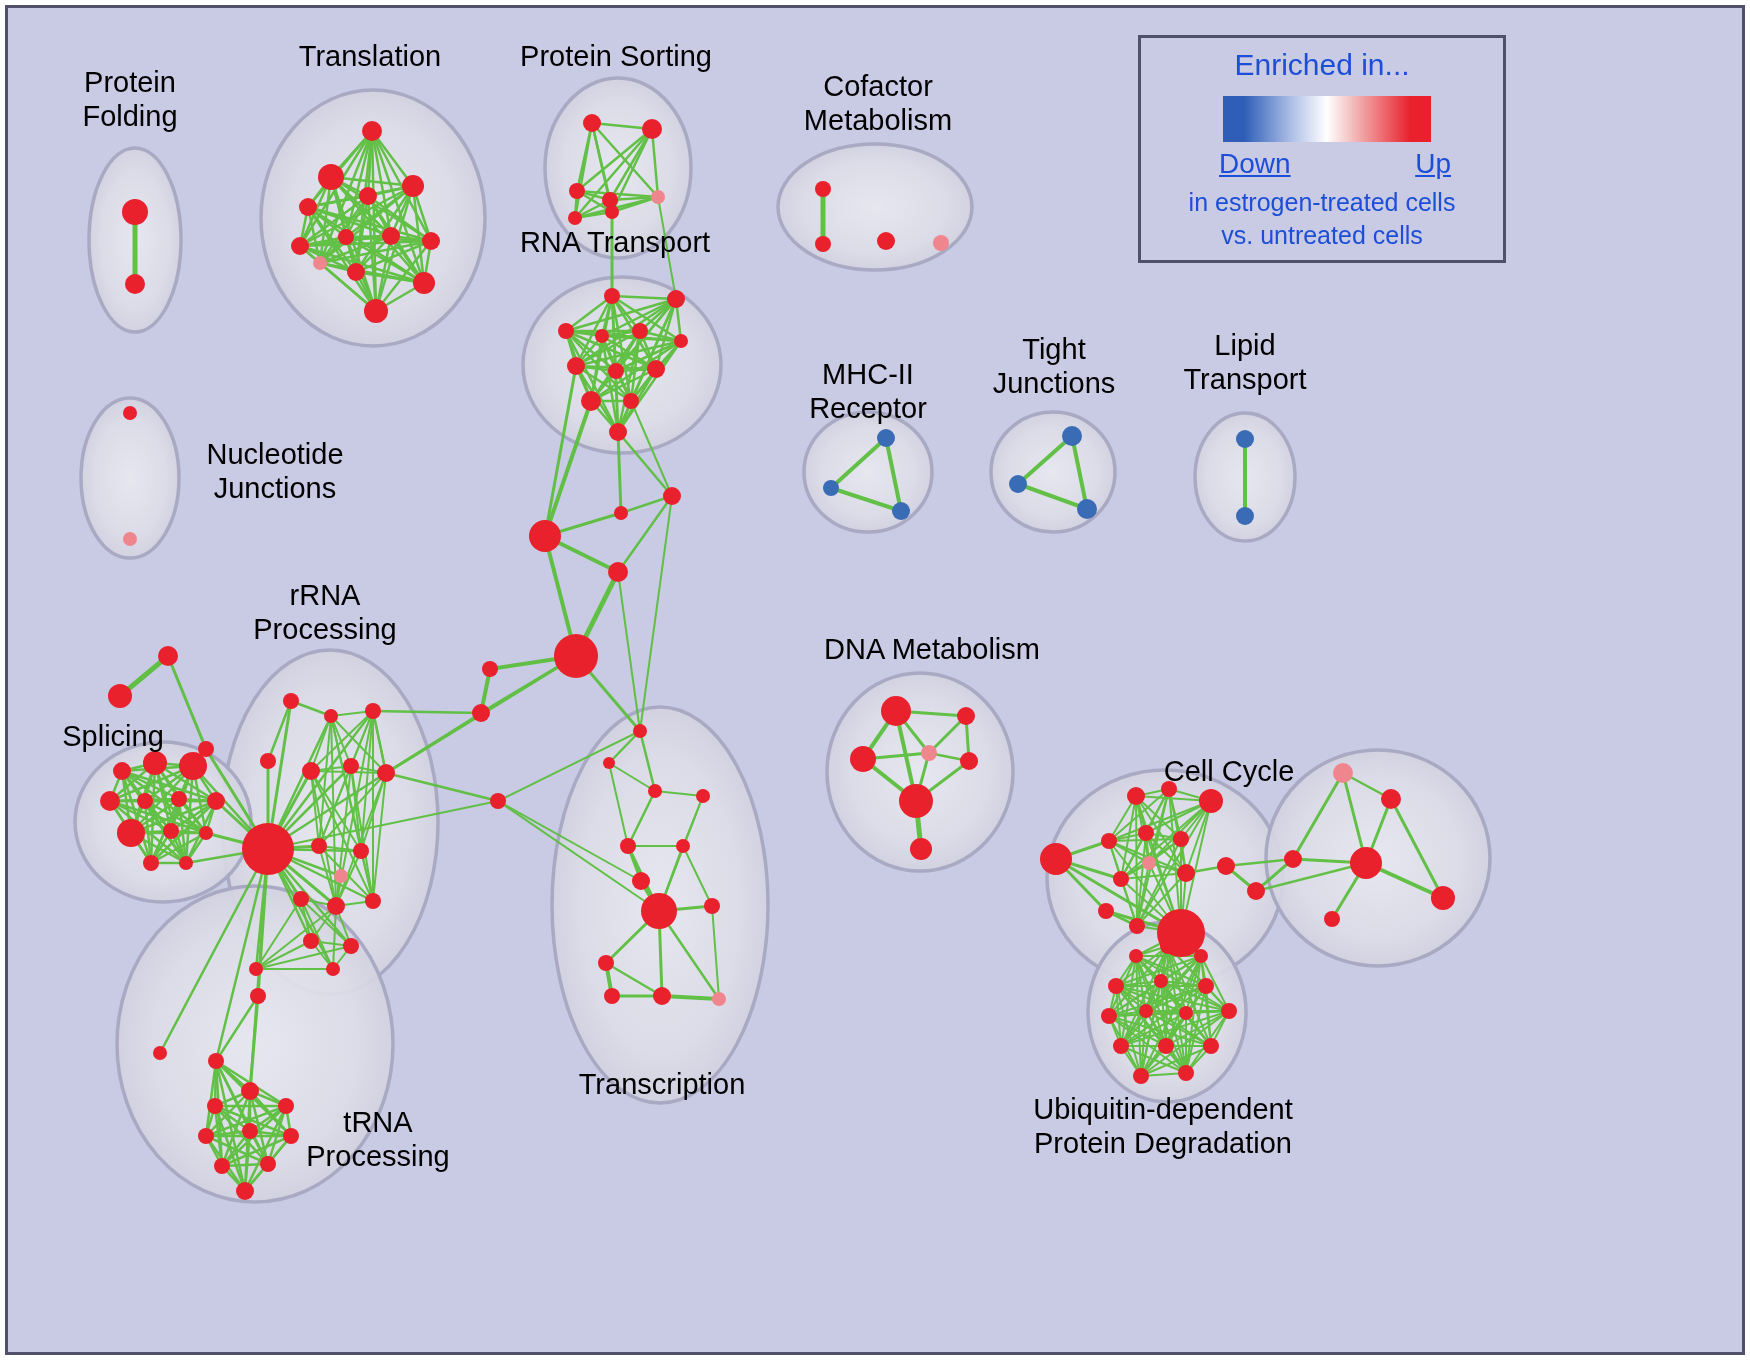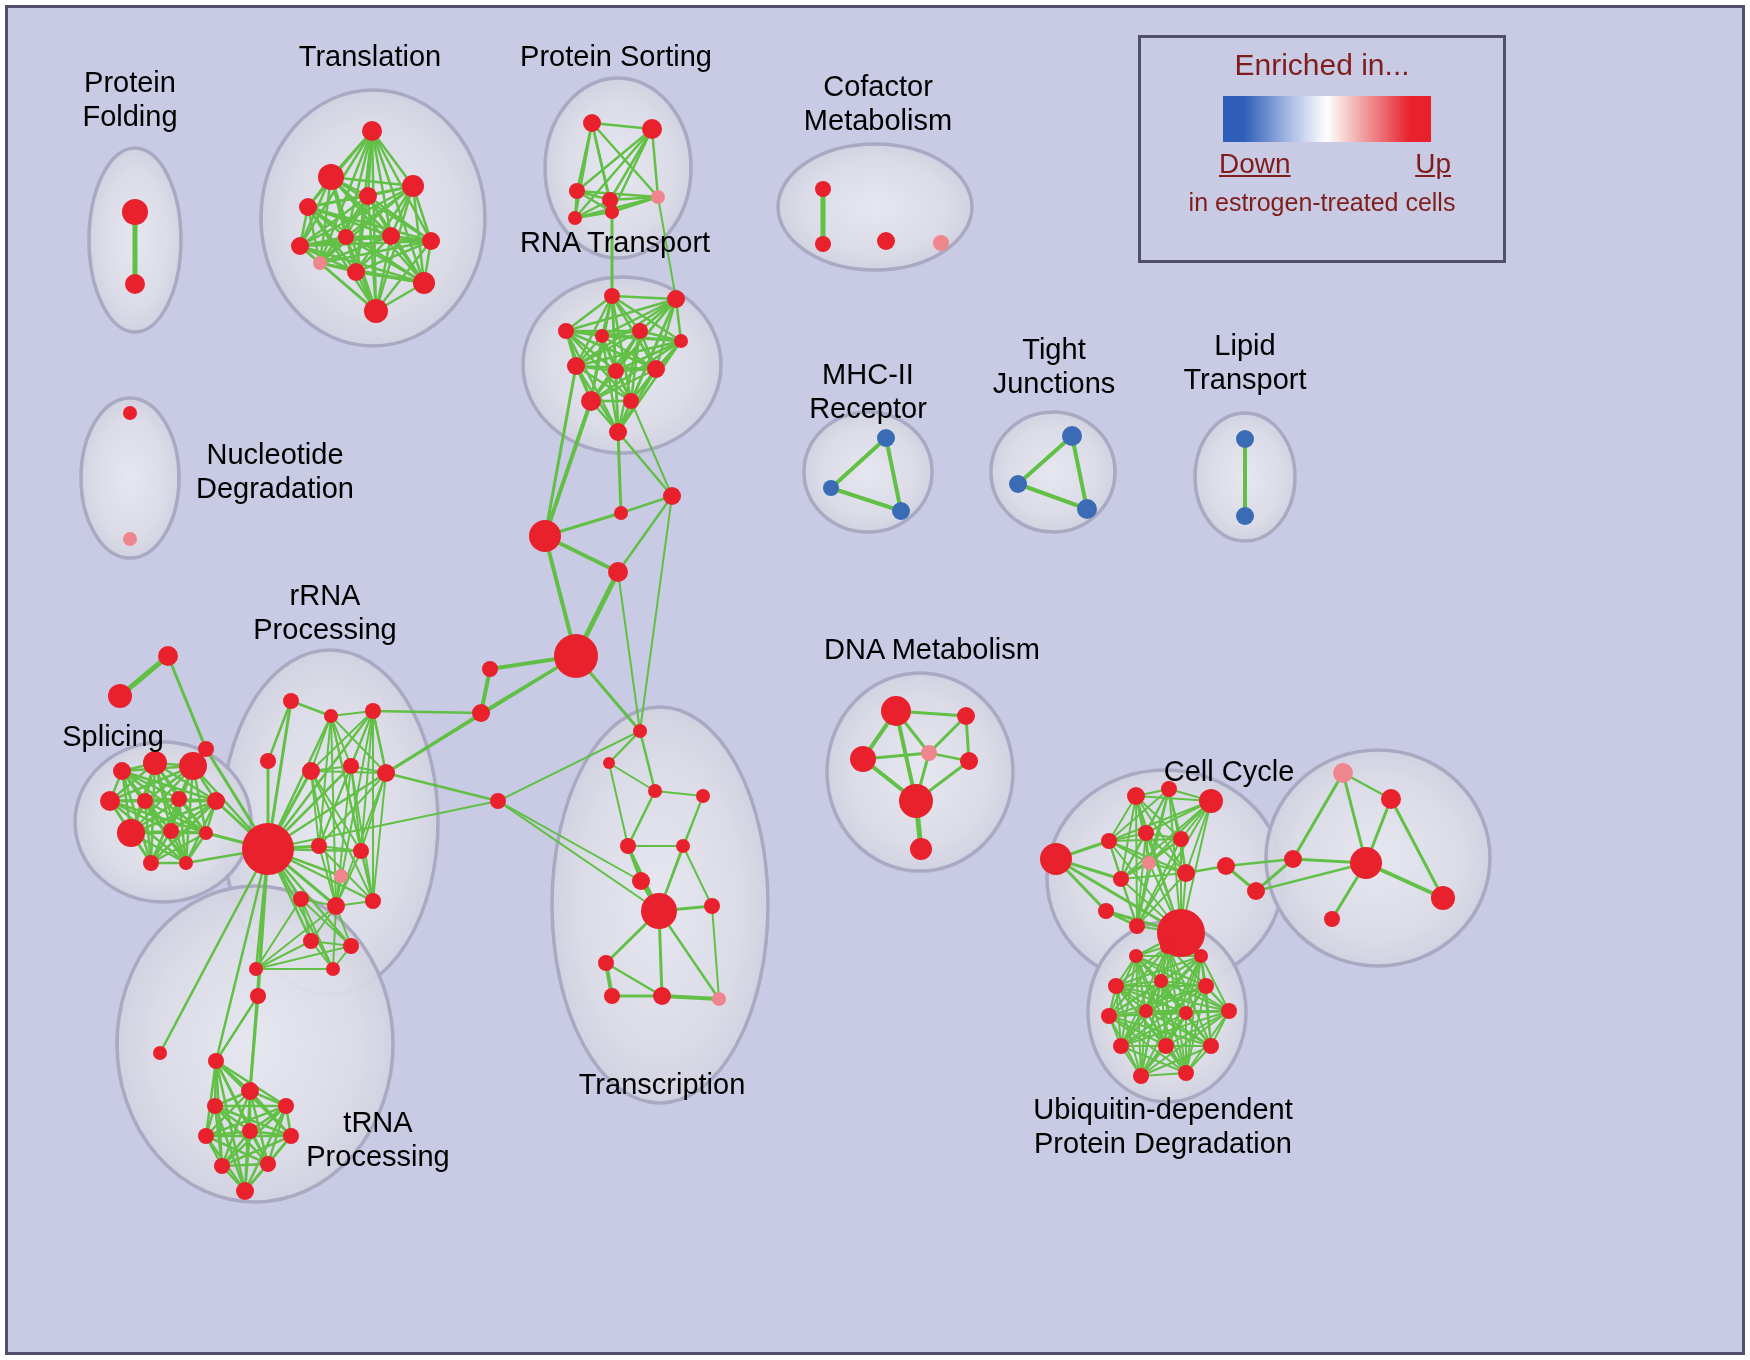--- a/index.html
+++ b/index.html
@@ -5,21 +5,21 @@
   html,body{margin:0;padding:0;background:#ffffff;}
   .stage{position:relative;width:1750px;height:1360px;background:#ffffff;
          font-family:"Liberation Sans","DejaVu Sans",sans-serif;overflow:hidden;}
   .canvas{position:absolute;left:5px;top:5px;right:5px;bottom:5px;
           background:#c9cae3;border:3px solid #50506a;box-sizing:border-box;z-index:0;}
   #net-svg{position:absolute;left:0;top:0;width:1750px;height:1360px;z-index:1;}
   .cluster-label{position:absolute;transform:translate(-50%,-50%);white-space:pre-line;
                  text-align:center;font-size:29px;line-height:1.16;color:#000;z-index:2;}
   .legend{position:absolute;left:1138px;top:35px;width:368px;height:228px;
           background:#c9cae3;border:3px solid #50506a;box-sizing:border-box;
-          z-index:3;text-align:center;color:#7f1d1d;}
+          z-index:3;text-align:center;color:#1d4ed8;}
   .legend-title{margin-top:10px;font-size:30px;}
   .legend-bar{position:absolute;left:82px;top:58px;width:208px;height:46px;
           background:linear-gradient(to right,#2e5eb8 0%,#2e5eb8 10%,#aebfe6 33%,
                      #ffffff 50%,#f2b3b3 64%,#e8212d 90%,#e8212d 100%);}
   .legend-scale{position:absolute;left:78px;top:110px;width:232px;display:flex;
           justify-content:space-between;font-size:28px;text-decoration:underline;}
   .legend-line1{position:absolute;top:150px;width:100%;font-size:25px;}
   .legend-line2{position:absolute;top:183px;width:100%;font-size:25px;}
 </style>
 </head>
@@ -832,21 +832,21 @@
     </svg>
 
   <div class="cluster-label" style="left: 130px; top: 100px;">Protein
 Folding</div>
   <div class="cluster-label" style="left: 370px; top: 57px;">Translation</div>
   <div class="cluster-label" style="left: 616px; top: 57px;">Protein Sorting</div>
   <div class="cluster-label" style="left: 878px; top: 104px;">Cofactor
 Metabolism</div>
   <div class="cluster-label" style="left: 615px; top: 243px;">RNA Transport</div>
   <div class="cluster-label" style="left: 275px; top: 472px;">Nucleotide
-Degradation</div>
+Junctions</div>
   <div class="cluster-label" style="left: 868px; top: 383px; margin-top: 9px;">MHC-II
 Receptor</div>
   <div class="cluster-label" style="left: 1054px; top: 367px;">Tight
 Junctions</div>
   <div class="cluster-label" style="left: 1245px; top: 363px;">Lipid
 Transport</div>
   <div class="cluster-label" style="left: 325px; top: 613px;">rRNA
 Processing</div>
   <div class="cluster-label" style="left: 113px; top: 737px;">Splicing</div>
   <div class="cluster-label" style="left: 378px; top: 1140px;">tRNA
@@ -858,14 +858,15 @@
 Protein Degradation</div>
 
   <div class="legend">
     <div class="legend-title">Enriched in...</div>
     <div class="legend-bar"></div>
     <div class="legend-scale">
       <span>Down</span>
       <span>Up</span>
     </div>
     <div class="legend-line1">in estrogen-treated cells</div>
+    <div class="legend-line2">vs. untreated cells</div>
   </div>
 </div>
 
 </body></html>

